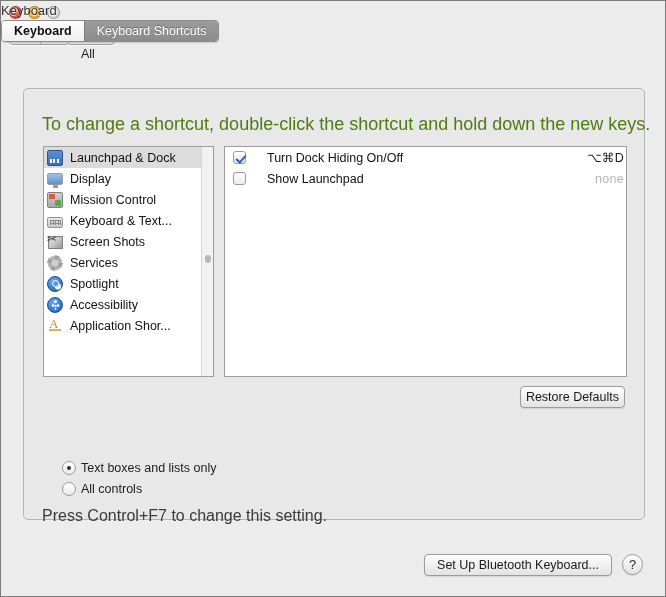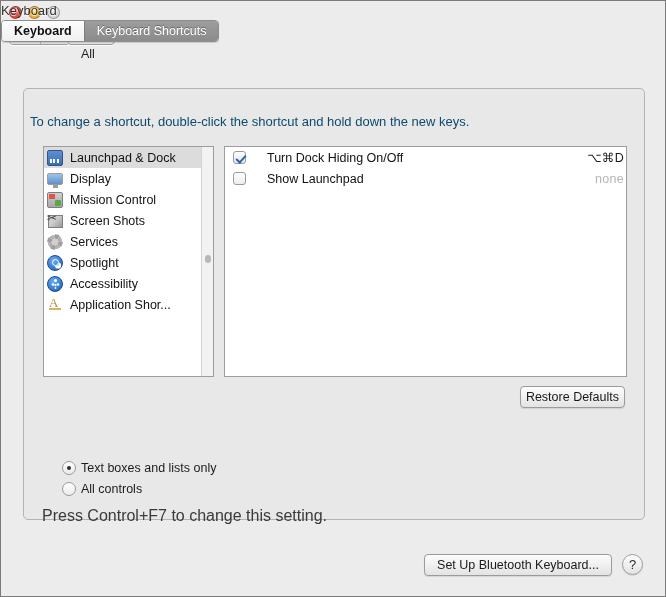--- a/index.html
+++ b/index.html
@@ -181,23 +181,23 @@
     position: absolute;
     left: 22px; top: 87px;
     width: 622px; height: 432px;
     background: #e8e8e8;
     border: 1px solid #b4b4b4;
     border-radius: 5px;
   }
 
   .hint {
     position: absolute;
-    left: 6px; top: 25px;
-    font-size: 13px;
-    color: #0c4a6e;
+    left: 18px; top: 25px;
+    font-size: 18px;
+    color: #4d7c0f;
     white-space: nowrap;
   }
 
   
   .sidebar {
     position: absolute;
     left: 19px; top: 57px;
     width: 171px; height: 231px;
     background: #ffffff;
     border: 1px solid #9d9d9d;
@@ -550,20 +550,24 @@
       <div class="srow">
         <span class="sico ic-display"></span>
         <span class="slabel">Display</span>
       </div>
 
       <div class="srow">
         <span class="sico ic-mission"></span>
         <span class="slabel">Mission Control</span>
       </div>
 
+      <div class="srow">
+        <span class="sico ic-keyboard"></span>
+        <span class="slabel">Keyboard &amp; Text...</span>
+      </div>
 
       <div class="srow">
         <span class="sico ic-screenshot"></span>
         <span class="slabel">Screen Shots</span>
       </div>
 
       <div class="srow">
         <span class="sico ic-gear"></span>
         <span class="slabel">Services</span>
       </div>

